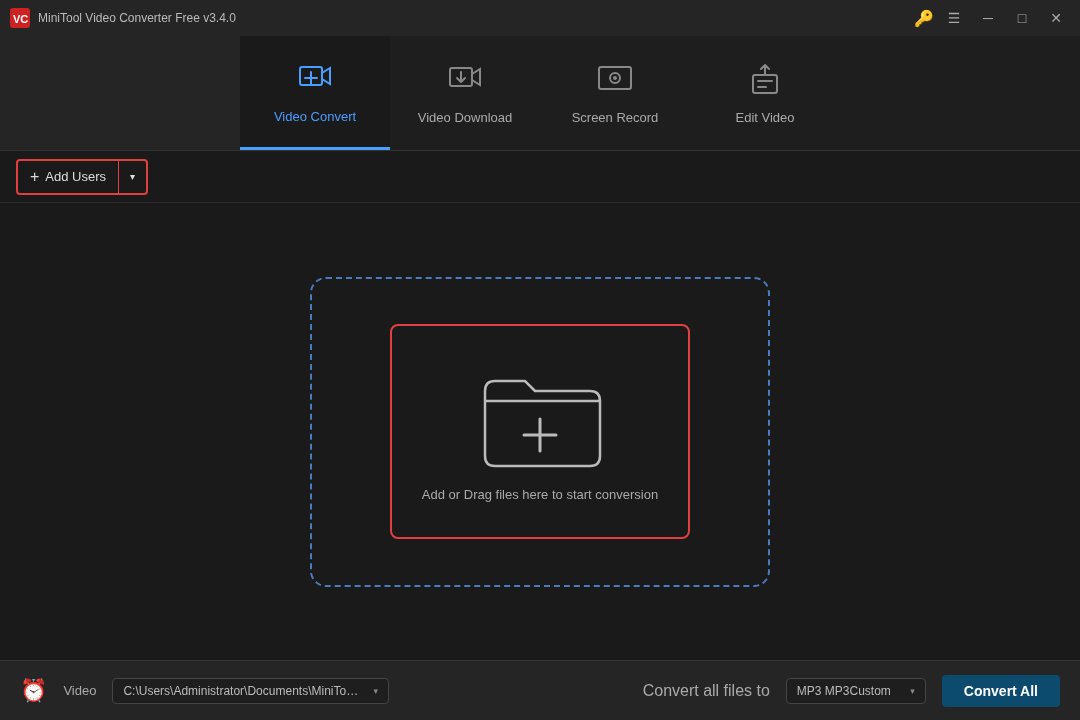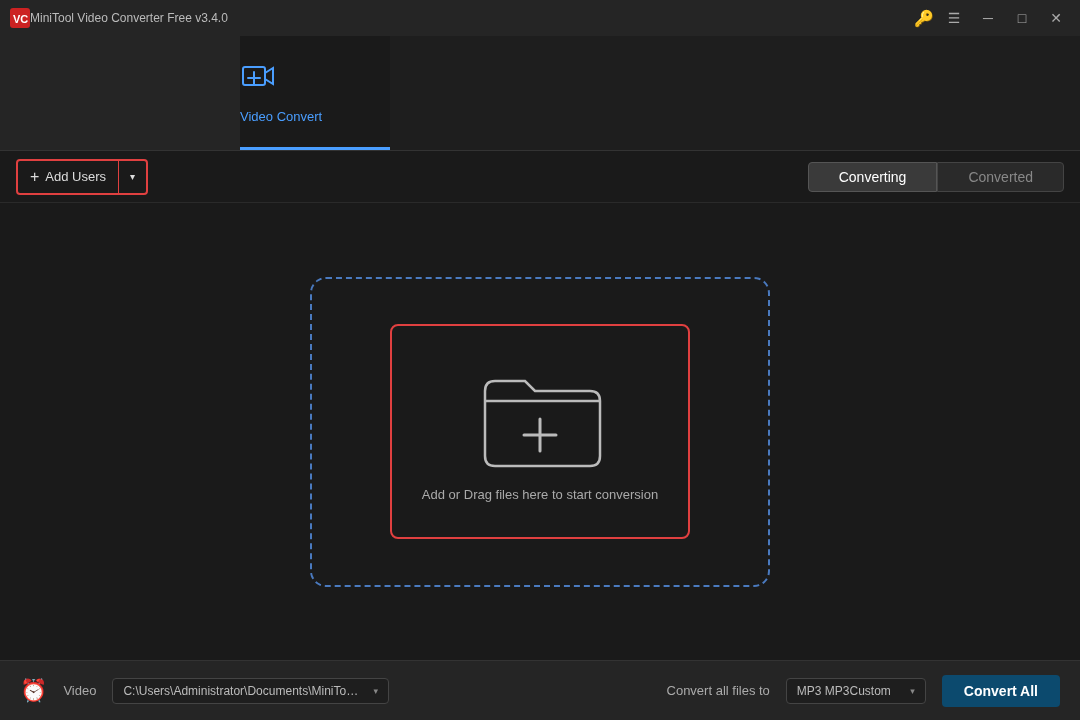--- a/index.html
+++ b/index.html
@@ -19,20 +19,21 @@
       align-items: center;
       justify-content: space-between;
       background: #252525;
       height: 36px;
       padding: 0 10px;
       user-select: none;
     }
     #titlebar-left {
       display: flex;
       align-items: center;
+      gap: 8px;
     }
     #app-logo {
       width: 20px;
       height: 20px;
     }
     #app-title {
       font-size: 12px;
       color: #bbb;
       text-align: center;
     }
@@ -59,20 +60,21 @@
     #navbar {
       display: flex;
       align-items: stretch;
       background: #1e1e1e;
       height: 115px;
       border-bottom: 1px solid #333;
     }
     .nav-item {
       display: flex;
       flex-direction: column;
+      align-items: center;
       justify-content: center;
       width: 150px;
       gap: 8px;
       cursor: pointer;
       color: #aaa;
       font-size: 13px;
       transition: background 0.15s;
       position: relative;
     }
     .nav-item.active {
@@ -244,21 +246,21 @@
       min-width: 260px;
     }
     #output-path-arrow {
       font-size: 9px;
       color: #888;
       margin-left: 4px;
     }
 
     #convert-all-label {
       margin-left: auto;
-      font-size: 13px;
+      font-size: 16px;
       color: #aaa;
       white-space: nowrap;
     }
     #format-selector {
       display: flex;
       align-items: center;
       gap: 12px;
       background: #1e1e1e;
       border: 1px solid #444;
       border-radius: 4px;
@@ -320,37 +322,63 @@
     <span class="nav-icon">
       <svg width="36" height="36" viewBox="0 0 36 36" fill="none" xmlns="http://www.w3.org/2000/svg">
         <rect x="3" y="7" width="22" height="18" rx="2" stroke="#4a9eff" stroke-width="2" fill="none"></rect>
         <path d="M25 13l8-5v16l-8-5V13z" stroke="#4a9eff" stroke-width="2" fill="none"></path>
         <path d="M8 18h12M14 12v12" stroke="#4a9eff" stroke-width="2" stroke-linecap="round"></path>
       </svg>
     </span>
     <span>Video Convert</span>
   </div>
 
-
-
+  <div class="nav-item">
+    <span class="nav-icon">
+      <svg width="36" height="36" viewBox="0 0 36 36" fill="none" xmlns="http://www.w3.org/2000/svg">
+        <rect x="3" y="7" width="22" height="18" rx="2" stroke="#888" stroke-width="2" fill="none"></rect>
+        <path d="M25 13l8-5v16l-8-5V13z" stroke="#888" stroke-width="2" fill="none"></path>
+        <path d="M14 11v10M10 17l4 4 4-4" stroke="#888" stroke-width="2" stroke-linecap="round" stroke-linejoin="round"></path>
+      </svg>
+    </span>
+    <span>Video Download</span>
+  </div>
+
+  <div class="nav-item">
+    <span class="nav-icon">
+      <svg width="36" height="36" viewBox="0 0 36 36" fill="none" xmlns="http://www.w3.org/2000/svg">
+        <rect x="2" y="6" width="32" height="22" rx="2" stroke="#888" stroke-width="2" fill="none"></rect>
+        <circle cx="18" cy="17" r="5" stroke="#888" stroke-width="2" fill="none"></circle>
+        <circle cx="18" cy="17" r="2" fill="#888"></circle>
+      </svg>
+    </span>
+    <span>Screen Record</span>
+  </div>
+
+  <div class="nav-item">
+    <span class="nav-icon">
+      <svg width="36" height="36" viewBox="0 0 36 36" fill="none" xmlns="http://www.w3.org/2000/svg">
+        <path d="M18 4v10M18 4l-4 4M18 4l4 4" stroke="#888" stroke-width="2" stroke-linecap="round" stroke-linejoin="round"></path>
+        <rect x="6" y="14" width="24" height="18" rx="2" stroke="#888" stroke-width="2" fill="none"></rect>
+        <path d="M11 20h14M11 26h8" stroke="#888" stroke-width="2" stroke-linecap="round"></path>
+      </svg>
+    </span>
+    <span>Edit Video</span>
+  </div>
 </div>
 
 <div id="toolbar">
   <div id="add-files-btn">
     <div id="add-files-main">
       <span style="font-size:16px; color:#ddd;">+</span>
       <span>Add Users</span>
     </div>
     <div id="add-files-arrow">▾</div>
   </div>
 
-  <div id="tab-bar">
-    <button class="tab-btn active">Converting</button>
-    <button class="tab-btn">Converted</button>
-  </div>
 </div>
 
 <div id="main-content">
   <div id="drop-zone-outer">
     <div id="drop-zone-inner">
       <div id="folder-icon-wrap">
         <svg width="130" height="110" viewBox="0 0 130 110" fill="none" xmlns="http://www.w3.org/2000/svg">
 
           <path d="M10 30 Q10 20 20 20 L50 20 L60 30 L115 30 Q125 30 125 40 L125 95 Q125 105 115 105 L20 105 Q10 105 10 95 Z" stroke="#bbb" stroke-width="2.5" fill="none"></path>
 

